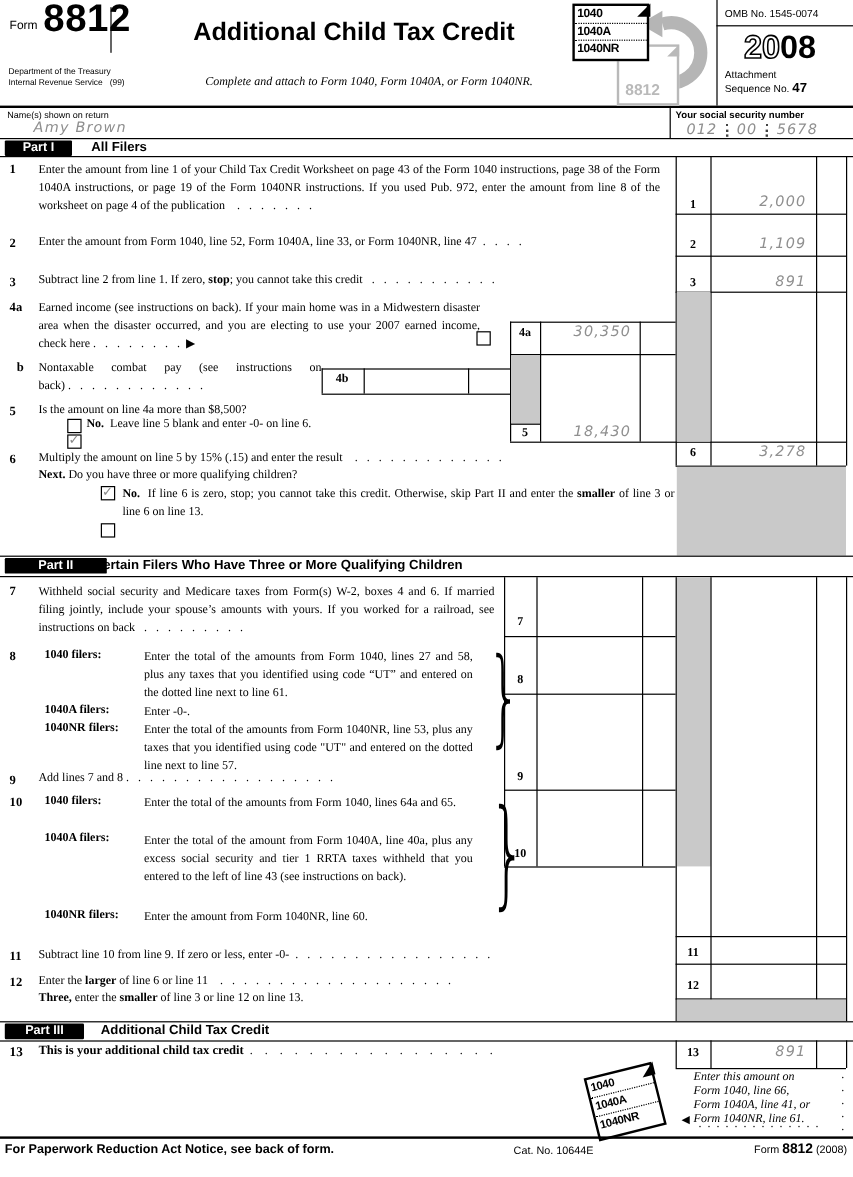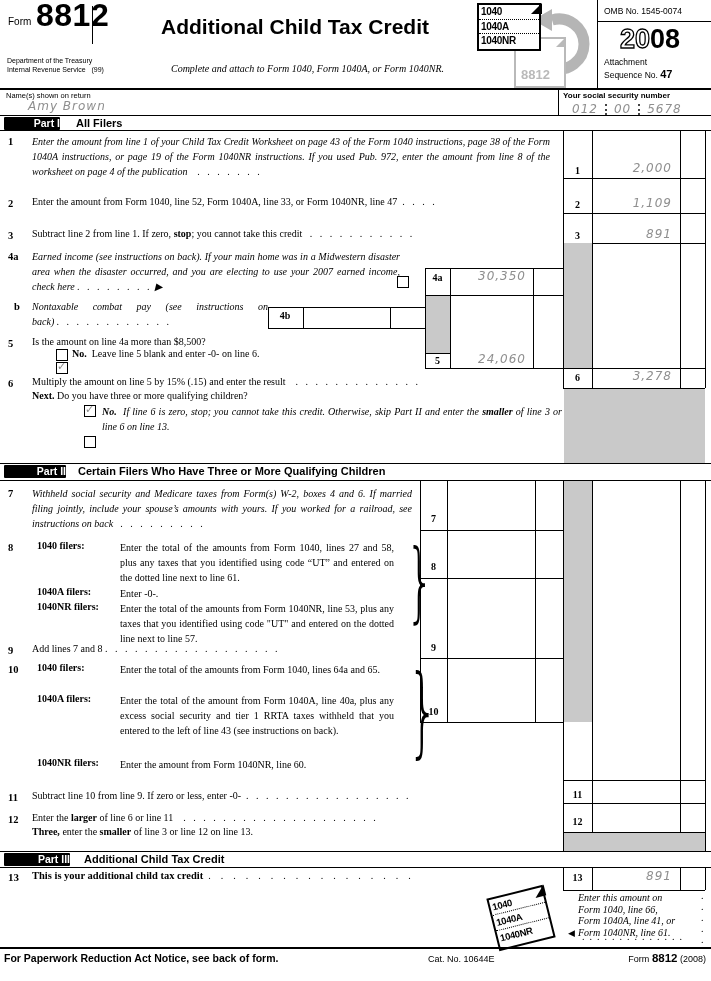--- a/index.html
+++ b/index.html
@@ -6,30 +6,30 @@
   .page { position:relative; width:711px; height:981px; background:#fff; overflow:hidden;
           font-family:"Liberation Serif", serif; color:#000; }
   .abs { position:absolute; }
   .hl  { position:absolute; background:#000; height:1px; }
   .vl  { position:absolute; background:#000; width:1px; }
   .gray{ position:absolute; background:#c9c9c9; }
   .sans{ font-family:"Liberation Sans", sans-serif; }
   .ser { font-family:"Liberation Serif", serif; }
   .b   { font-weight:bold; }
   .i   { font-style:italic; }
-  .para{ position:absolute; font-size:10px; line-height:15px; text-align:justify;font-style:italic; }
+  .para{ position:absolute; font-size:10px; line-height:15px; text-align:justify; }
   .one { position:absolute; font-size:10px; white-space:nowrap; overflow:hidden; }
   .num { position:absolute; font-family:"Liberation Serif", serif; font-weight:bold; font-size:10.5px; }
   .cellnum { position:absolute; font-weight:bold; font-size:10px; text-align:center; }
   .hand{ position:absolute; font-family:"DejaVu Sans", sans-serif; font-style:italic; color:#8f8f8f;
          letter-spacing:1px; font-size:12px; text-align:right; }
   .cb  { position:absolute; width:10px; height:10px; border:1px solid #000; background:#fff; }
   .cb .tick { position:absolute; top:-3px; left:0px; color:#8a8a8a; font-size:11px; font-family:"DejaVu Sans",sans-serif; }
   .partbox { position:absolute; background:#000; color:#fff; font-family:"Liberation Sans",sans-serif;
-             font-weight:bold; font-size:10.5px; text-align:right; line-height:13px; border-radius:1px; }
+             font-weight:bold; font-size:10.5px; text-align:center; line-height:13px; border-radius:1px; }
   .parttitle { position:absolute; font-family:"Liberation Sans",sans-serif; font-weight:bold; font-size:11px; }
   .tiny { position:absolute; font-family:"Liberation Sans",sans-serif; font-size:7.5px; }
   .brace { position:absolute; font-family:"DejaVu Sans",sans-serif; font-weight:100; line-height:1;
            transform:scaleX(0.5); transform-origin:center; }
   .doc { position:absolute; background:#fff; border:2.5px solid #000; }
   .doc .row { font-family:"Liberation Sans",sans-serif; font-weight:bold; font-size:10px; line-height:13.5px;
               padding-left:2px; border-bottom:1px dotted #000; letter-spacing:-0.3px; }
   .doc .row:last-child { border-bottom:none; }
   .ear { position:absolute; top:-2.5px; right:-2.5px; width:0; height:0;
          border-left:11px solid transparent; border-bottom:11px solid #000; }
@@ -158,32 +158,32 @@
   <div class="vl" style="left:425px;top:268px;height:100px;"></div>
   <div class="vl" style="left:450px;top:268px;height:100px;"></div>
   <div class="vl" style="left:533px;top:268px;height:100px;"></div>
   <div class="hl" style="left:425px;top:268px;width:138px;"></div>
   <div class="hl" style="left:425px;top:295px;width:138px;"></div>
   <div class="gray" style="left:426px;top:296px;width:24px;height:57px;"></div>
   <div class="hl" style="left:425px;top:353px;width:25px;"></div>
   <span class="cellnum" style="left:425px;top:272px;width:25px;">4a</span>
   <div class="hand" style="left:452px;top:269px;width:74px;">30,350</div>
   <span class="cellnum" style="left:425px;top:355px;width:25px;">5</span>
-  <div class="hand" style="left:452px;top:352px;width:74px;">24,060</div>
+  <div class="hand" style="left:452px;top:352px;width:74px;">18,430</div>
 
   <div class="hl" style="left:268px;top:307px;width:157px;"></div>
   <div class="hl" style="left:268px;top:328px;width:157px;"></div>
   <div class="vl" style="left:268px;top:307px;height:21px;"></div>
   <div class="vl" style="left:303px;top:307px;height:21px;"></div>
   <div class="vl" style="left:390px;top:307px;height:21px;"></div>
   <span class="cellnum" style="left:270px;top:310px;width:30px;">4b</span>
   <div class="hand" style="left:306px;top:309px;width:80px;"></div>
 
   <div class="hl" style="left:0;top:463px;width:711px;"></div>
-  <div class="partbox" style="left:4px;top:465px;width:62px;height:13px;">Part II</div>
+  <div class="partbox" style="left:4px;top:465px;width:85px;height:13px;">Part II</div>
   <div class="parttitle" style="left:78px;top:465px;">Certain Filers Who Have Three or More Qualifying Children</div>
   <div class="hl" style="left:0;top:480px;width:711px;"></div>
 
   <span class="num" style="left:8px;top:488px;">7</span>
   <div class="para" style="left:32px;top:486px;width:380px;">Withheld social security and Medicare taxes from Form(s) W-2, boxes 4 and 6. If married filing jointly, include your spouse’s amounts with yours. If you worked for a railroad, see instructions on back&nbsp;&nbsp;&nbsp;.&nbsp;&nbsp;&nbsp;.&nbsp;&nbsp;&nbsp;.&nbsp;&nbsp;&nbsp;.&nbsp;&nbsp;&nbsp;.&nbsp;&nbsp;&nbsp;.&nbsp;&nbsp;&nbsp;.&nbsp;&nbsp;&nbsp;.&nbsp;&nbsp;&nbsp;.</div>
 
   <span class="num" style="left:8px;top:542px;">8</span>
   <div class="filerlabel" style="left:37px;top:540px;">1040 filers:</div>
   <div class="filerdesc" style="left:120px;top:540px;width:274px;">Enter the total of the amounts from Form 1040, lines 27 and 58, plus any taxes that you identified using code “UT” and entered on the dotted line next to line 61.</div>
   <div class="filerlabel" style="left:37px;top:586px;">1040A filers:</div>

